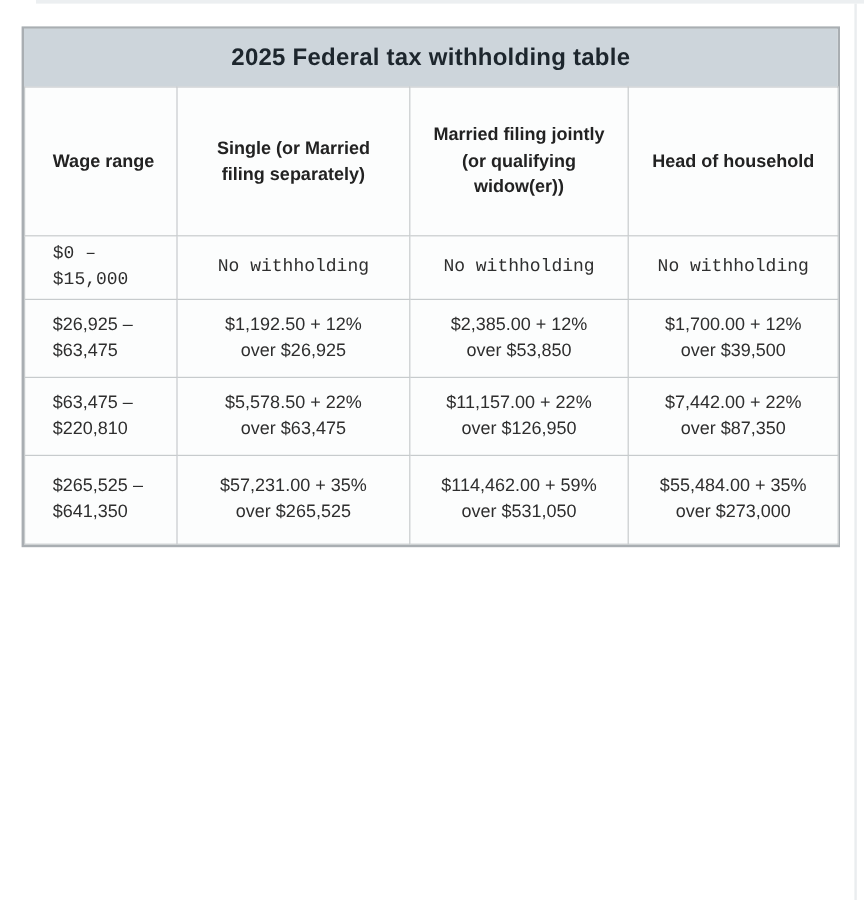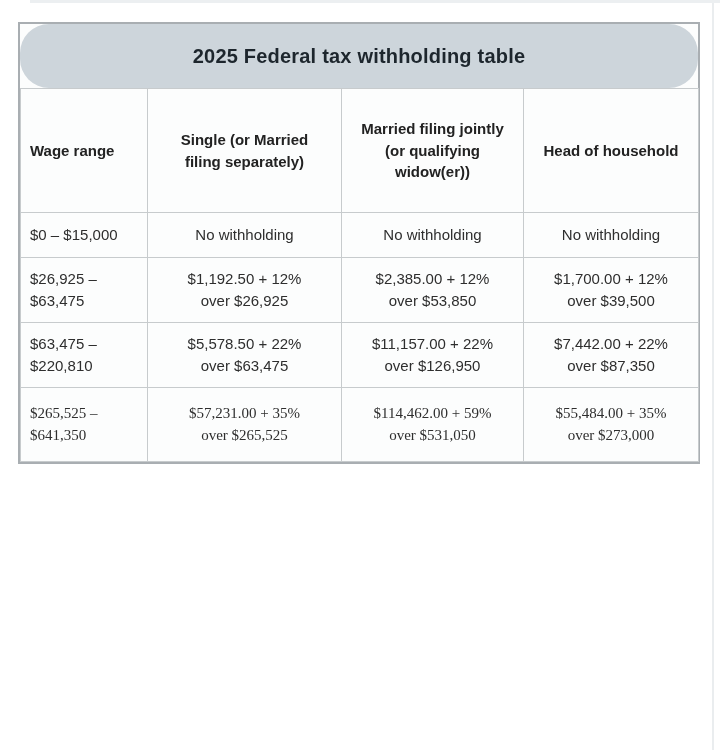--- a/index.html
+++ b/index.html
@@ -19,27 +19,26 @@
     background: #eaedef;
   }
   .table-wrap {
     position: absolute;
     left: 18px; top: 22px;
     width: 682px;
     border: 2px solid #a9aeb2;
     background: #fcfdfd;
   }
   .title-bar {
-    height: 64px;
+    height: 48px;
     background: #cdd5db;
     display: flex; align-items: center; justify-content: center;
     font-size: 20px; font-weight: bold;
     color: #1d262d;
     letter-spacing: 0.2px;
-    border-radius: 29px;
   }
   table {
     width: 100%;
     border-collapse: collapse;
     table-layout: fixed;
   }
   th, td {
     border: 1px solid #c7cbcd;
     font-size: 15px;
     color: #2e2e2e;
@@ -49,28 +48,28 @@
     padding: 4px 4px;
     line-height: 1.45;
     background: #fcfdfd;
   }
   th {
     font-weight: bold;
     color: #222;
   }
   th.col-wage, td.col-wage {
     text-align: left;
-    padding-left: 9px;
+    padding-left: 23px;
     padding-right: 4px;
   }
   tr.header-row   { height: 124px; }
-  tr.row-h-45 { height: 45px; }
+  tr.row-h-45 { height: 45px; font-family: Liberation Mono, monospace; }
   tr.row-h-64 { height: 64px; }
   tr.row-h-65 { height: 65px; margin-left: 25px; }
-  tr.row-h-74 { height: 74px; font-family: Liberation Serif, serif; }
+  tr.row-h-74 { height: 74px; }
   tr.row-h-70 { height: 70px; }
 </style>
 </head>
 <body>
 
 <div class="edge-line-top"></div>
 <div class="edge-line-right"></div>
 
 <div class="table-wrap">
   <div class="title-bar">2025 Federal tax withholding table</div>

